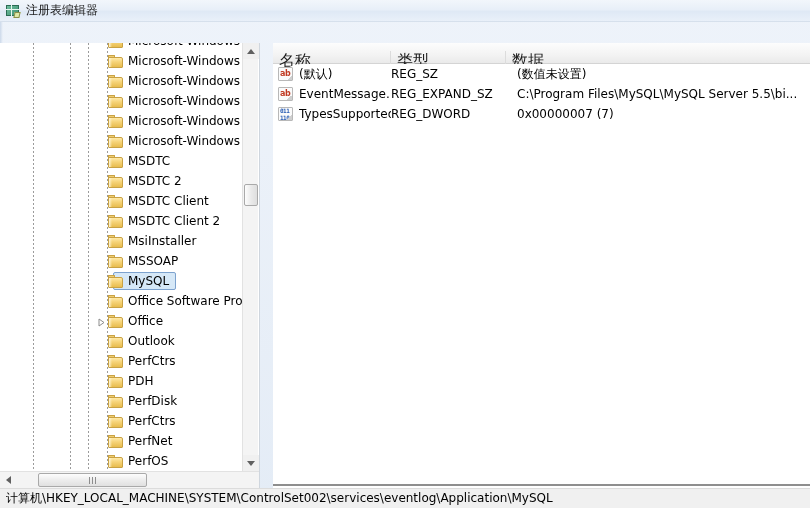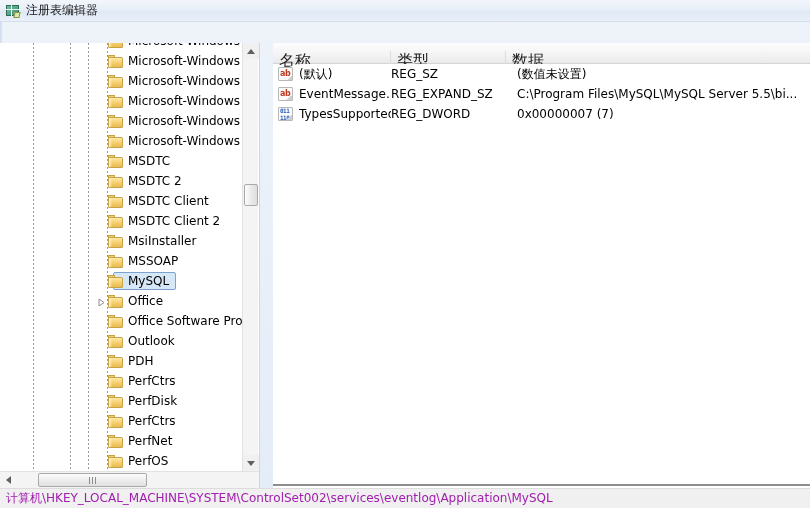--- a/index.html
+++ b/index.html
@@ -419,21 +419,21 @@
     width: 810px; height: 20px;
     background: #f0f0f0;
     border-top: 1px solid #dcdcdc;
     display: flex;
     align-items: center;
     padding-left: 6px;
     box-sizing: border-box;
   }
   .status-text {
     font-size: 12px;
-    color: #a21caf;
+    color: #000000;
     white-space: nowrap;
   }
   .win-left-edge {
     position: absolute;
     left: 0; top: 22px;
     width: 3px; height: 466px;
     background: linear-gradient(to right, #ccd9ea, #eef3fa);
   }
 </style>
 </head>
@@ -626,20 +626,33 @@
                 <div class="fs"></div>
               </div>
               <span class="tree-label">MySQL</span>
             </div>
             <div class="tree-row">
               <div class="guide g1"></div>
               <div class="guide g2"></div>
               <div class="guide g3"></div>
               <div class="guide g4"></div>
               <div class="elbow"></div>
+              <div class="folder">
+                <div class="ft"></div>
+                <div class="fb"></div>
+                <div class="fs"></div>
+              </div>
+              <span class="tree-label">Office Software Pro</span>
+            </div>
+            <div class="tree-row">
+              <div class="guide g1"></div>
+              <div class="guide g2"></div>
+              <div class="guide g3"></div>
+              <div class="guide g4"></div>
+              <div class="elbow"></div>
               <div class="expander-tri"><svg width="7" height="9" viewBox="0 0 7 9">
                   <path d="M1,1 L6,4.5 L1,8 Z" fill="#ffffff" stroke="#8d8d8d" stroke-width="1"></path>
                 </svg></div>
               <div class="folder">
                 <div class="ft"></div>
                 <div class="fb"></div>
                 <div class="fs"></div>
               </div>
               <span class="tree-label">Office</span>
             </div>
@@ -647,60 +660,47 @@
               <div class="guide g1"></div>
               <div class="guide g2"></div>
               <div class="guide g3"></div>
               <div class="guide g4"></div>
               <div class="elbow"></div>
               <div class="folder">
                 <div class="ft"></div>
                 <div class="fb"></div>
                 <div class="fs"></div>
               </div>
-              <span class="tree-label">Office Software Pro</span>
-            </div>
-            <div class="tree-row">
-              <div class="guide g1"></div>
-              <div class="guide g2"></div>
-              <div class="guide g3"></div>
-              <div class="guide g4"></div>
-              <div class="elbow"></div>
-              <div class="folder">
-                <div class="ft"></div>
-                <div class="fb"></div>
-                <div class="fs"></div>
-              </div>
               <span class="tree-label">Outlook</span>
             </div>
             <div class="tree-row">
               <div class="guide g1"></div>
               <div class="guide g2"></div>
               <div class="guide g3"></div>
               <div class="guide g4"></div>
               <div class="elbow"></div>
               <div class="folder">
                 <div class="ft"></div>
                 <div class="fb"></div>
                 <div class="fs"></div>
               </div>
+              <span class="tree-label">PerfCtrs</span>
+            </div>
+            <div class="tree-row">
+              <div class="guide g1"></div>
+              <div class="guide g2"></div>
+              <div class="guide g3"></div>
+              <div class="guide g4"></div>
+              <div class="elbow"></div>
+              <div class="folder">
+                <div class="ft"></div>
+                <div class="fb"></div>
+                <div class="fs"></div>
+              </div>
               <span class="tree-label">PDH</span>
-            </div>
-            <div class="tree-row">
-              <div class="guide g1"></div>
-              <div class="guide g2"></div>
-              <div class="guide g3"></div>
-              <div class="guide g4"></div>
-              <div class="elbow"></div>
-              <div class="folder">
-                <div class="ft"></div>
-                <div class="fb"></div>
-                <div class="fs"></div>
-              </div>
-              <span class="tree-label">PerfCtrs</span>
             </div>
             <div class="tree-row">
               <div class="guide g1"></div>
               <div class="guide g2"></div>
               <div class="guide g3"></div>
               <div class="guide g4"></div>
               <div class="elbow"></div>
               <div class="folder">
                 <div class="ft"></div>
                 <div class="fb"></div>

